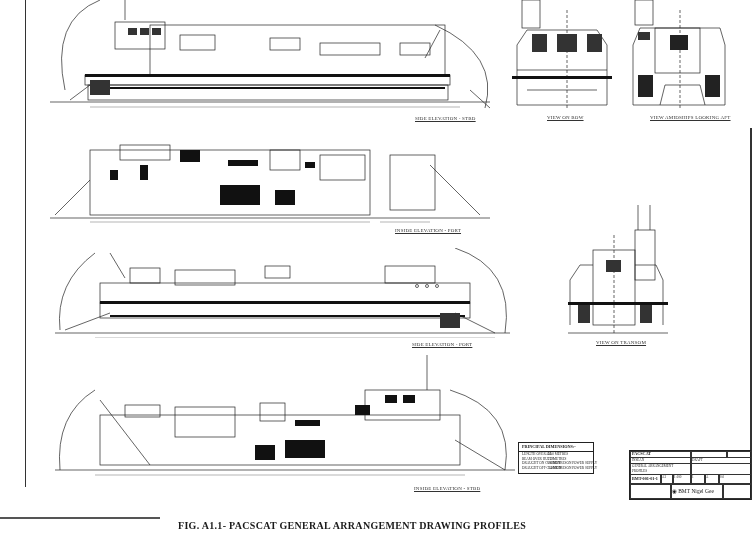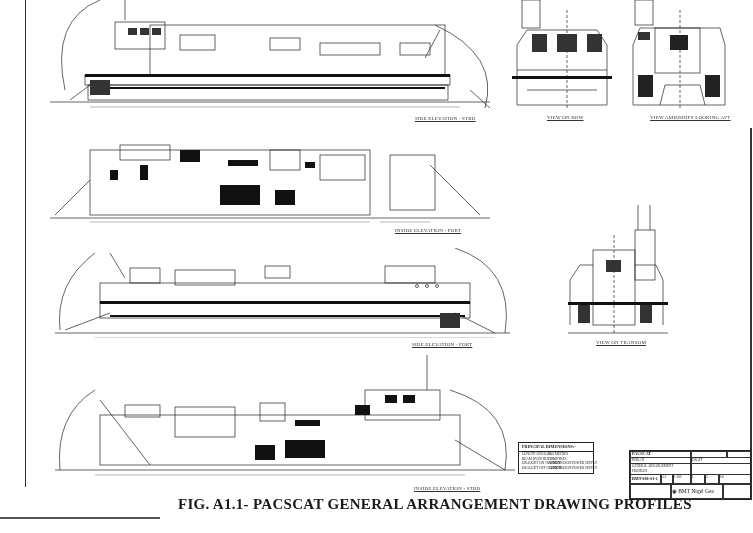--- a/index.html
+++ b/index.html
@@ -4,21 +4,21 @@
 <style>
   html,body{margin:0;padding:0;background:#ffffff;}
   body{width:753px;height:533px;position:relative;overflow:hidden;font-family:"Liberation Serif",serif;color:#1a1a1a;}
   .sheet{position:absolute;left:0;top:0;width:753px;height:533px;}
   .frame-left{position:absolute;left:25px;top:0;width:1px;height:487px;background:#333;}
   .frame-right{position:absolute;left:750px;top:128px;width:2px;height:372px;background:#333;}
   .bottom-rule{position:absolute;left:0;top:517px;width:160px;height:2px;background:#555;}
   .view{position:absolute;}
   .view svg{display:block;}
   .lbl{position:absolute;font-family:"Liberation Serif",serif;font-size:5px;text-decoration:underline;letter-spacing:0.2px;color:#333;white-space:nowrap;text-transform:uppercase;}
-  .caption{position:absolute;left:178px;top:496px;font-family:"Liberation Serif",serif;font-weight:bold;font-size:15px;letter-spacing:0.3px;color:#1a1a1a;white-space:nowrap;}
+  .caption{position:absolute;left:178px;top:520px;font-family:"Liberation Serif",serif;font-weight:bold;font-size:10px;letter-spacing:0.3px;color:#1a1a1a;white-space:nowrap;}
   .dims{position:absolute;left:518px;top:442px;width:74px;height:30px;border:1px solid #222;background:#fff;}
   .dims .hdr{font-size:4.2px;font-weight:bold;padding:1px 3px;border-bottom:1px solid #222;height:6px;line-height:6px;}
   .dims .row{display:flex;font-size:3.4px;line-height:4.6px;padding:0 3px;}
   .dims .row span{white-space:nowrap;}
   .dims .k{width:26px;}
   .dims .v{width:20px;}
   .tb{position:absolute;left:629px;top:450px;width:120px;height:48px;border:1px solid #222;background:#fff;font-size:3.3px;}
   .tb .cell{position:absolute;border:0.5px solid #333;overflow:hidden;line-height:4px;padding:0 1px;white-space:nowrap;}
   .tb .b{font-weight:bold;font-size:4.2px;}
   .tb .logo{font-family:"Liberation Serif",serif;font-size:5.5px;}

